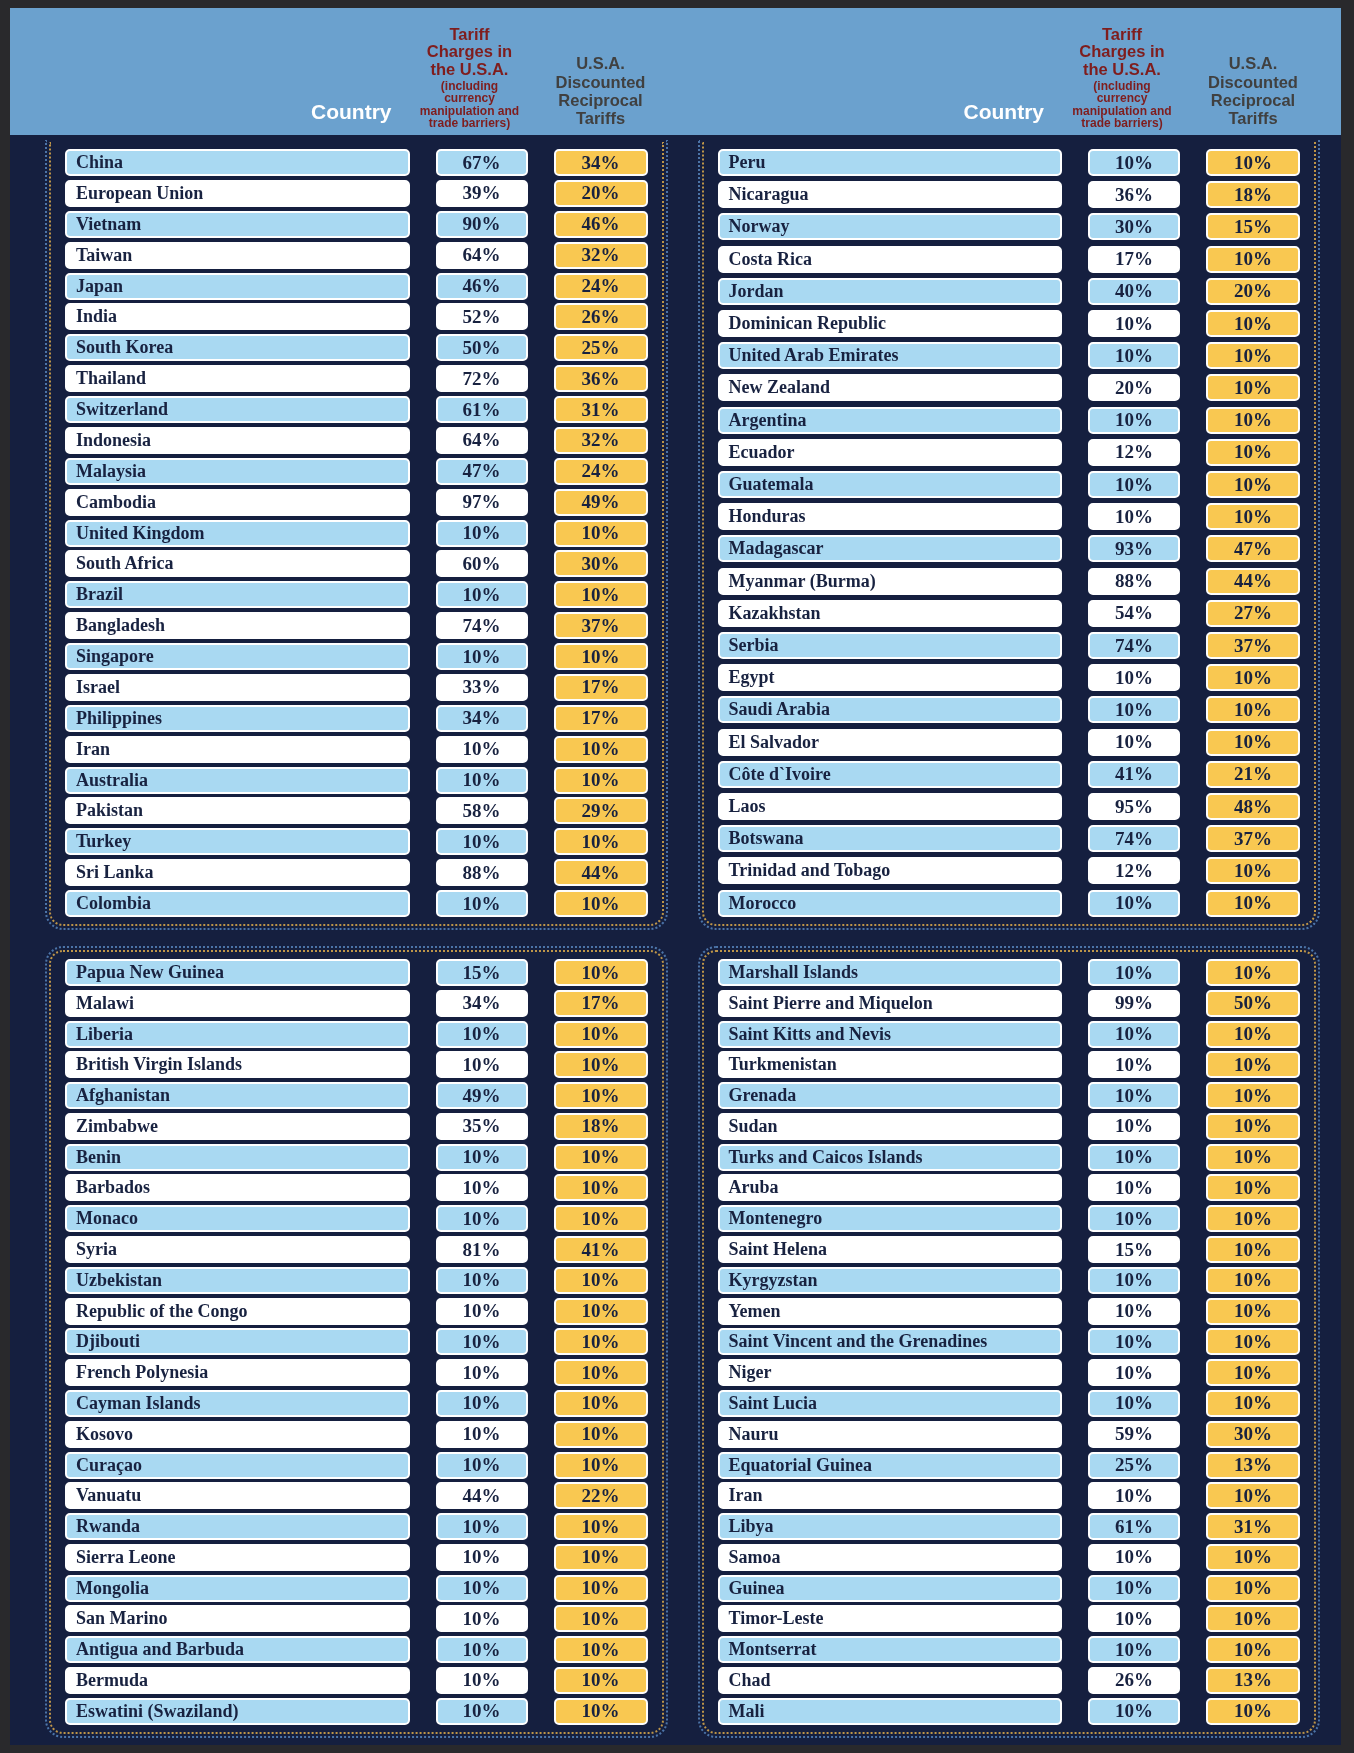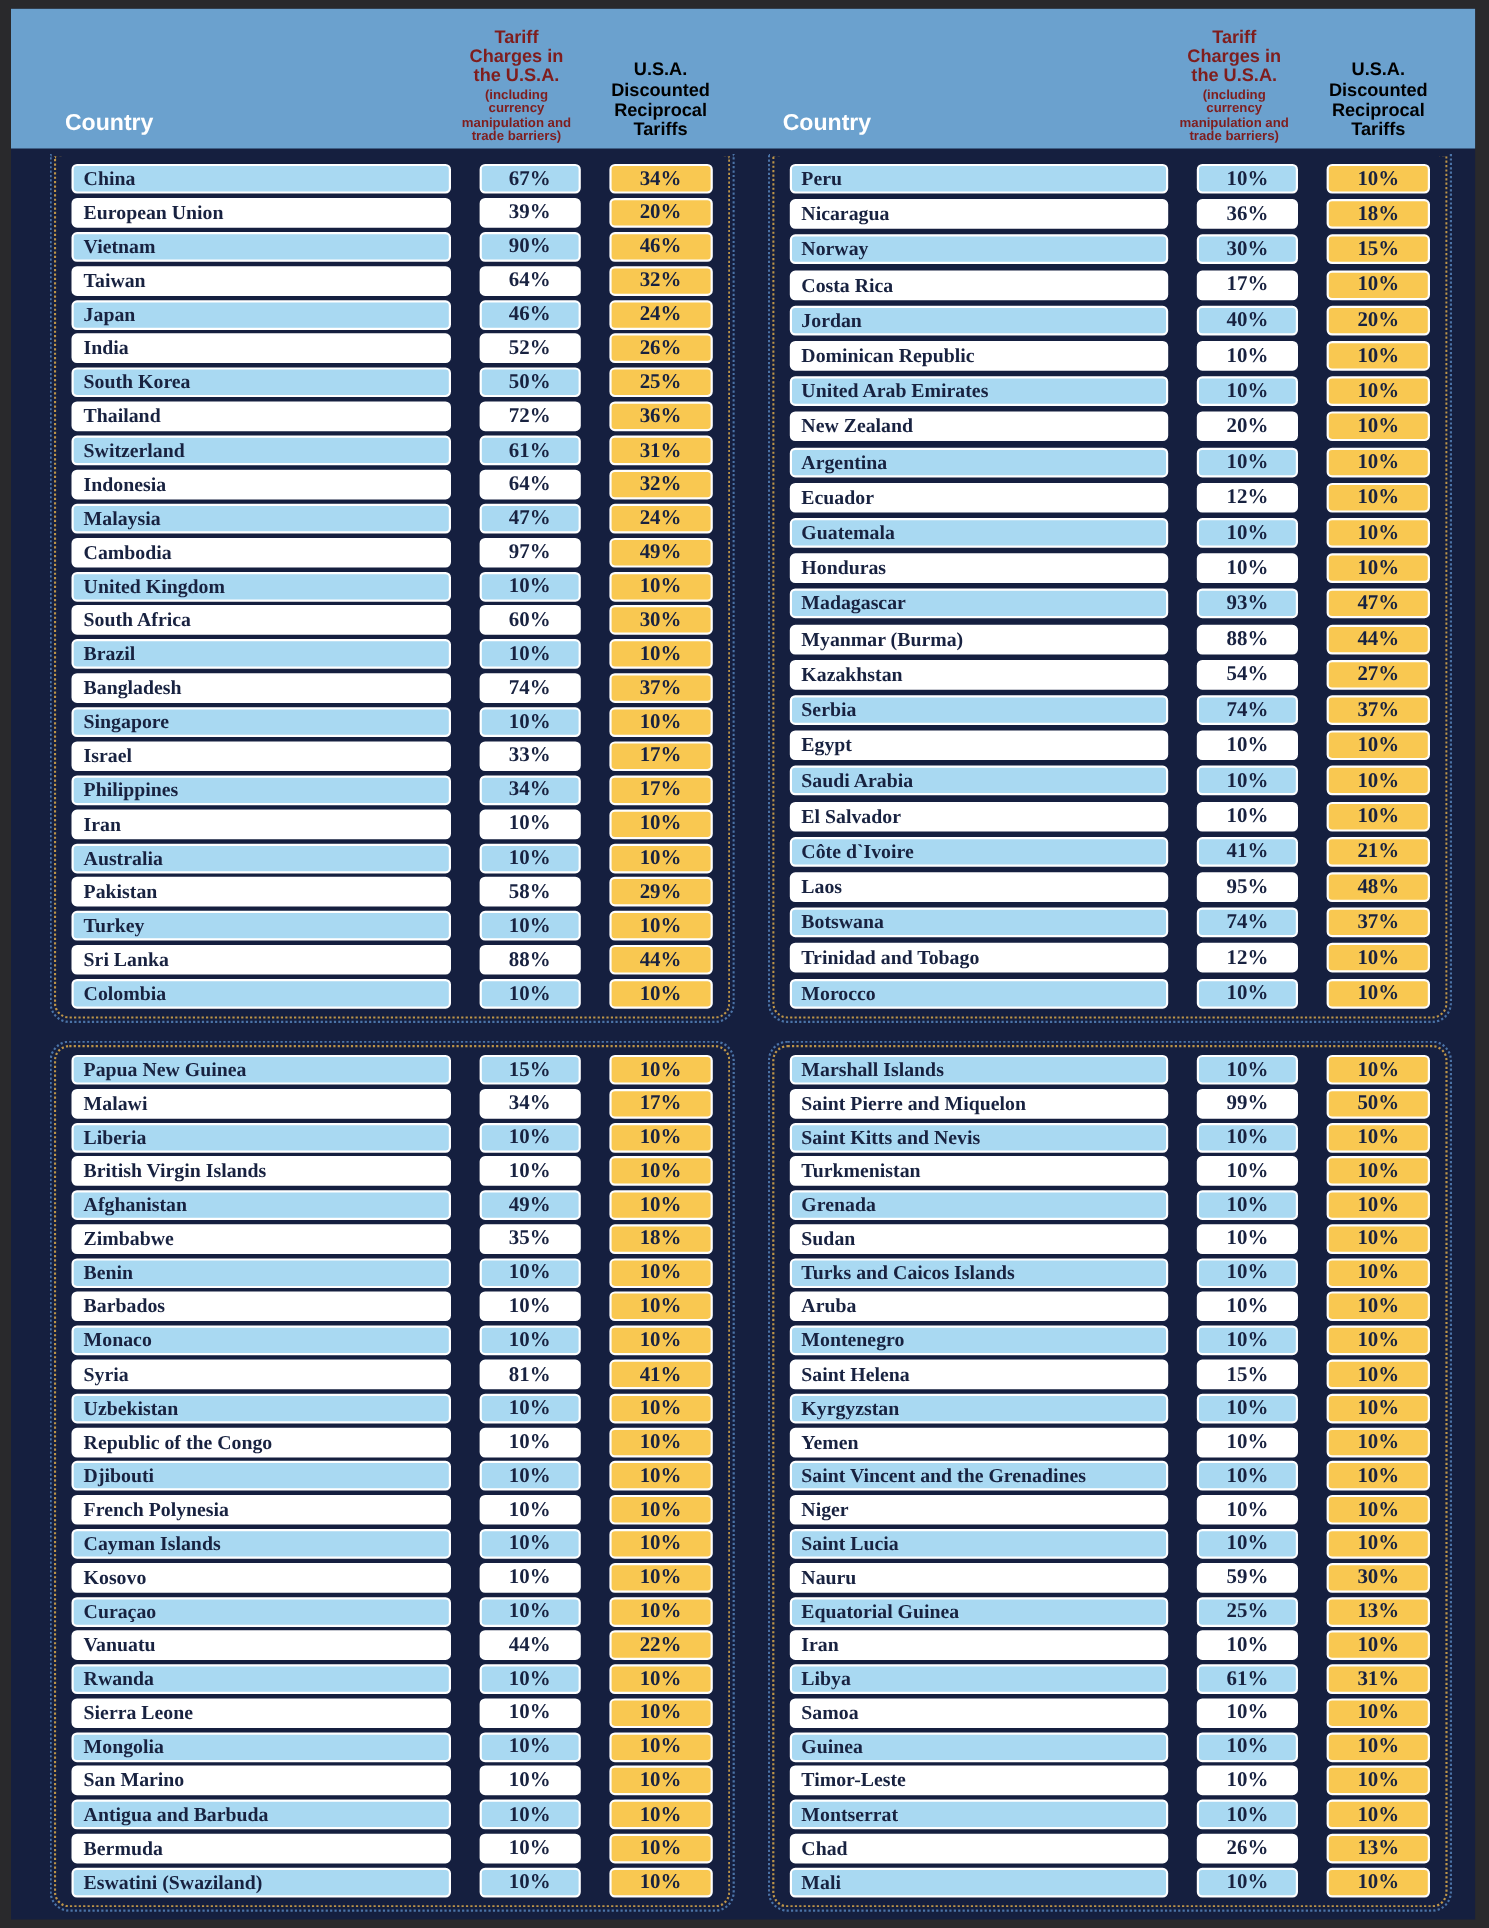--- a/index.html
+++ b/index.html
@@ -5,25 +5,25 @@
   html,body{margin:0;padding:0;background:#29292c;}
   .page{width:1354px;height:1753px;box-sizing:border-box;background:#29292c;
         padding:8px 13px 8px 10px;font-family:"Liberation Sans",sans-serif;}
   .inner{width:100%;height:100%;background:#151f3f;display:flex;flex-direction:column;box-sizing:border-box;}
 
   
   .header-band{background:#6ba1ce;height:127px;flex:0 0 auto;display:flex;gap:30px;
                padding:0 21px 0 35px;box-sizing:border-box;}
   .header-group{flex:1;display:grid;grid-template-columns:1fr 104px 106px;column-gap:26px;
                 align-items:end;padding:4px 14px 5px 14px;box-sizing:border-box;}
-  .h-country{text-align:left;color:#fff;font-size:21px;font-weight:700;padding-bottom:6px;margin-top:32px;}
+  .h-country{text-align:right;color:#fff;font-size:21px;font-weight:700;padding-bottom:6px;margin-top:32px;}
   .h-charges{text-align:center;color:#7f1d1d;}
   .h-charges .main{font-size:16.5px;font-weight:700;line-height:1.07;}
   .h-charges .sub{font-size:12px;font-weight:700;line-height:1.05;margin-top:1px;}
-  .h-discount{text-align:center;color:#000000;font-size:16.5px;font-weight:700;line-height:1.1;padding-bottom:3px;}
+  .h-discount{text-align:center;color:#404040;font-size:16.5px;font-weight:700;line-height:1.1;padding-bottom:3px;}
 
   
   .tables{flex:1;display:flex;gap:30px;padding:5px 21px 7px 35px;box-sizing:border-box;min-height:0;}
   .table-col{flex:1;display:flex;flex-direction:column;gap:16px;min-width:0;}
   .block-outer{border:2px dotted #4c74a8;border-radius:18px;padding:2px;flex:1;box-sizing:border-box;min-height:0;}
   .block-inner{border:2px dotted #bd9549;border-radius:14px;height:100%;box-sizing:border-box;
                padding:7px 14px;display:flex;flex-direction:column;justify-content:space-between;}
   .block-outer.no-top{border-top:none;border-top-left-radius:0;border-top-right-radius:0;}
   .block-inner.no-top{border-top:none;border-top-left-radius:0;border-top-right-radius:0;}
 

